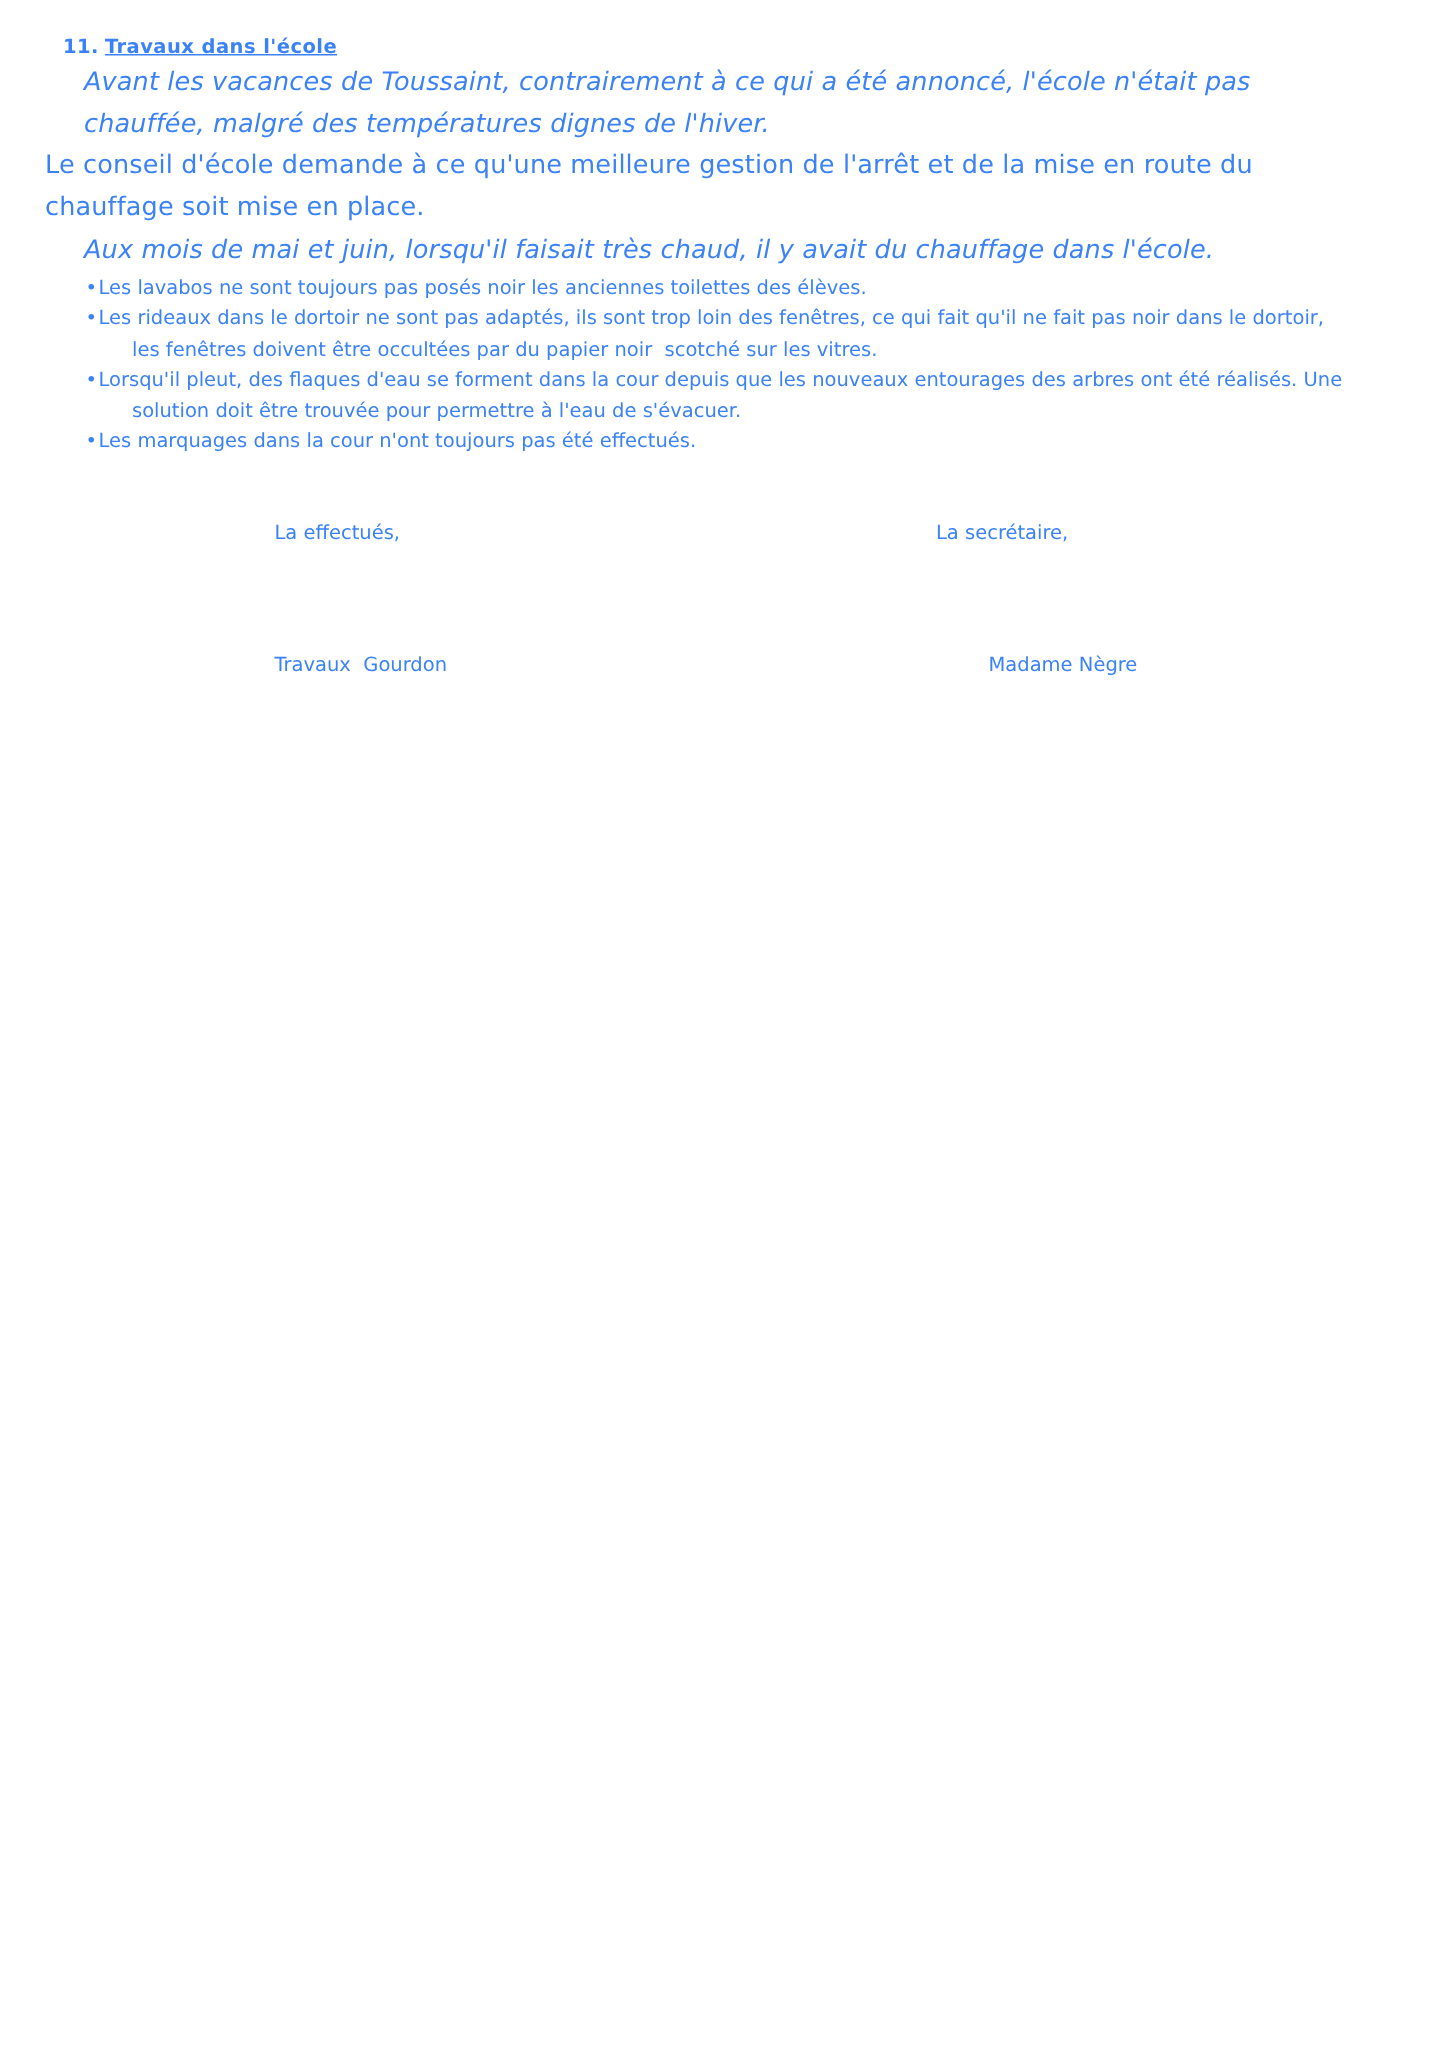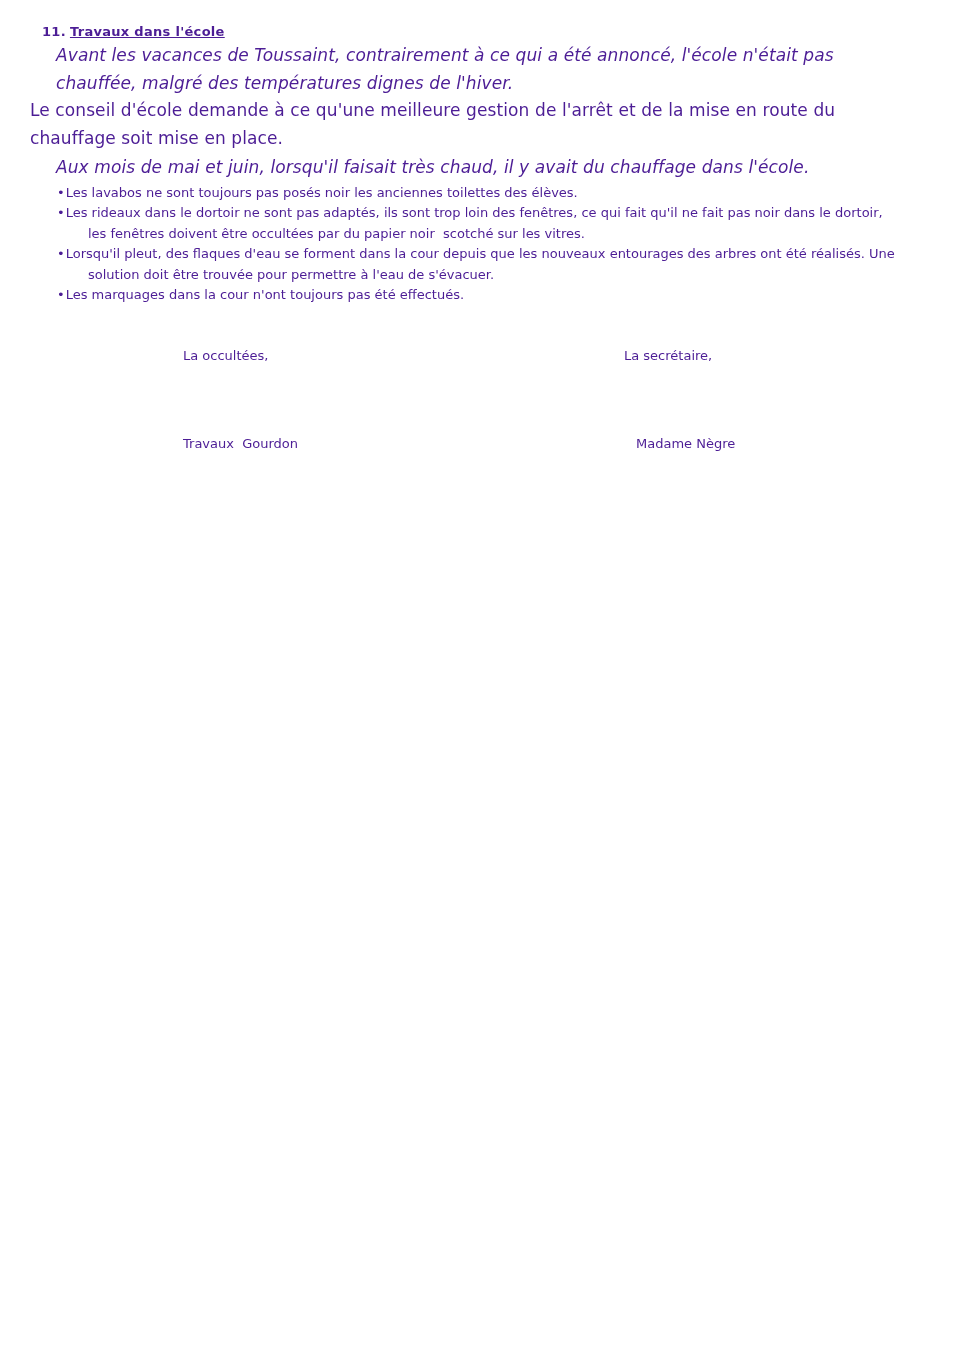--- a/index.html
+++ b/index.html
@@ -1,21 +1,21 @@
 <!DOCTYPE html>
 <html><head>
 <meta charset="utf-8">
 <style>
   html, body { margin: 0; padding: 0; background: #ffffff; }
   .page {
     position: relative;
     width: 967px;
     height: 1372px;
     background: #ffffff;
-    color: #4c1d95;
+    color: #3b82f6;
     font-family: "DejaVu Sans", "Liberation Sans", sans-serif;
     overflow: hidden;
     box-sizing: border-box;
     padding-top: 24px;
   }
   
   .heading {
     margin-left: 42px;
     font-size: 13px;
     font-weight: bold;
@@ -68,21 +68,21 @@
     font-size: 13px;
     line-height: 17px;
   }
 
   
   .sig-row { position: relative; height: 17px; font-size: 13px; line-height: 17px; }
   .sig-row.roles { margin-top: 41px; }
   .sig-row.names { margin-top: 71px; }
   .sig-left  { position: absolute; left: 183px; white-space: pre-wrap; }
   .sig-right-role { position: absolute; left: 624px; white-space: pre-wrap; }
-  .sig-right-name { position: absolute; left: 636px; white-space: pre-wrap; }
+  .sig-right-name { position: absolute; left: 659px; white-space: pre-wrap; }
 </style>
 </head>
 <body>
 
 <div class="page">
 
   <div class="heading">
     <span class="num">11.</span><span class="title">Travaux dans l'école</span>
   </div>
 
@@ -105,21 +105,21 @@
       <span class="marker">•</span><span class="text">Lorsqu'il pleut, des flaques d'eau se forment dans la cour depuis que les nouveaux entourages des arbres ont été réalisés. Une
 solution doit être trouvée pour permettre à l'eau de s'évacuer.</span>
     </li>
     <li>
       <span class="marker">•</span><span class="text">Les marquages dans la cour n'ont toujours pas été effectués.</span>
     </li>
   </ul>
 
 
   <div class="sig-row roles">
-    <span class="sig-left">La occultées,</span>
+    <span class="sig-left">La effectués,</span>
     <span class="sig-right-role">La secrétaire,</span>
   </div>
 
   <div class="sig-row names">
     <span class="sig-left">Travaux  Gourdon</span>
     <span class="sig-right-name">Madame Nègre</span>
   </div>
 
 </div>
 

